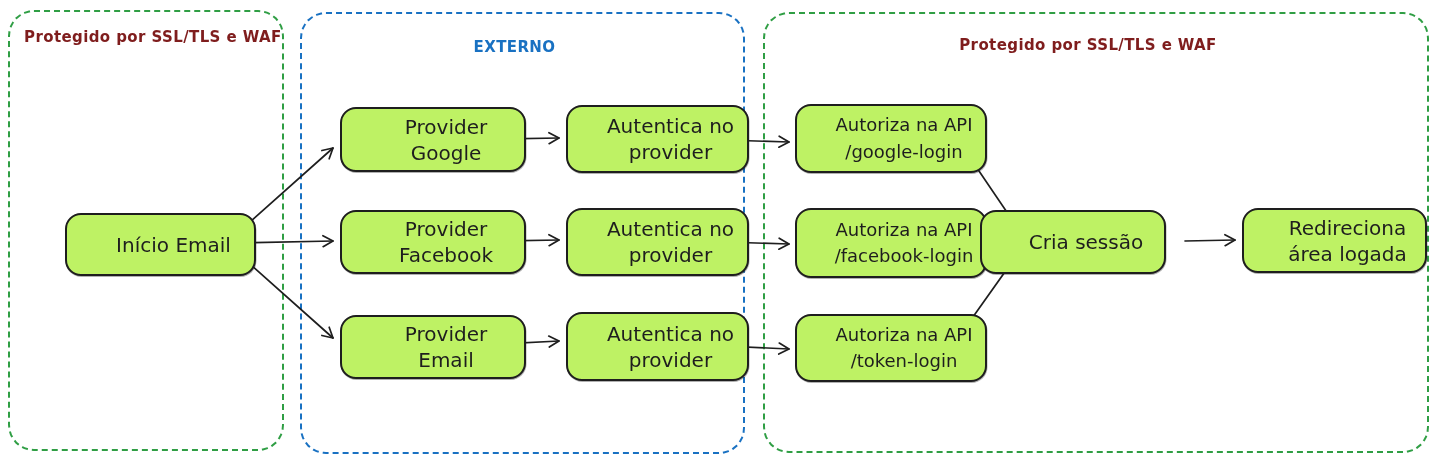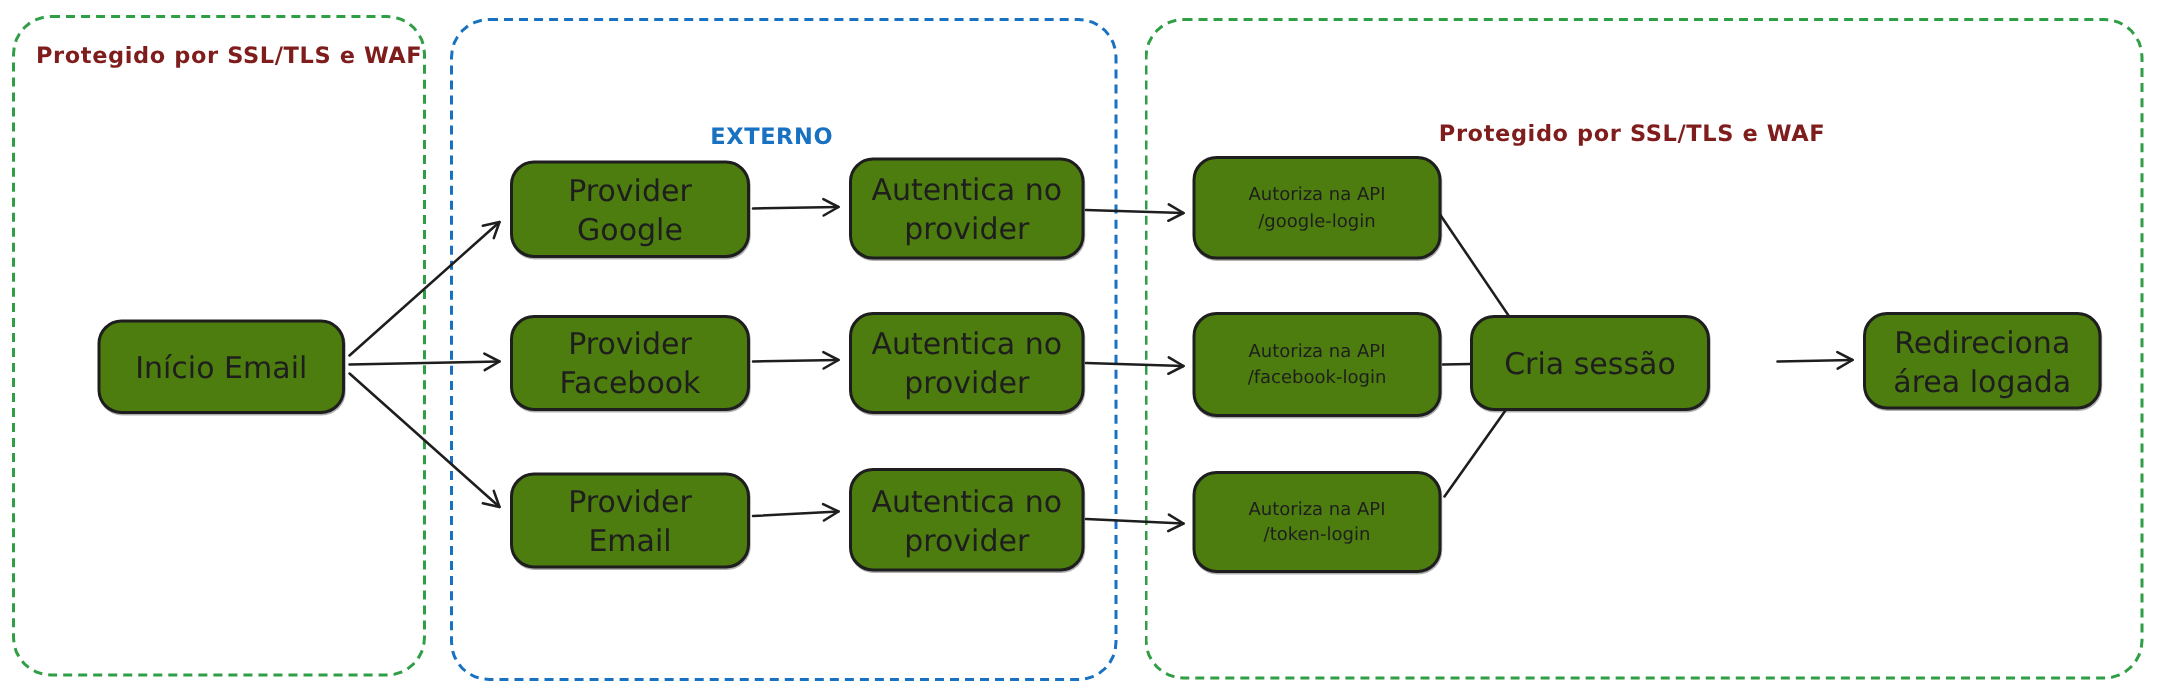--- a/index.html
+++ b/index.html
@@ -21,37 +21,38 @@
   .zone.blue{border-color:#1971c2;}
   .zone-label{
     position:absolute;
     font-size:15px;
     font-weight:bold;
     letter-spacing:0.4px;
     white-space:nowrap;
   }
   .zone-label.green{color:#7f1d1d;}
   .zone-label.blue{color:#1971c2;}
-  .zone-label.center{left:0;right:16px;text-align:center;margin-top:44px;}
+  .zone-label.center{left:0;right:16px;text-align:center;}
   .node{
     position:absolute;
     border:2px solid #1e1e1e;
     border-radius:16px;
-    background:#4d7c0f;
+    background:#bef264;
     display:flex;
     align-items:center;
     justify-content:center;
     text-align:center;
     font-size:20px;
     line-height:1.3;
     white-space:pre-line;
     box-shadow:0.5px 1px 0 rgba(30,30,30,0.35);
     z-index:3;
+    padding-left:26px;
   }
-  .node.small{font-size:12px;line-height:1.45;}
+  .node.small{font-size:18px;line-height:1.45;}
   svg.edges{
     position:absolute;
     left:0;top:0;
     z-index:2;
     pointer-events:none;
   }
 </style>
 </head>
 <body>
 

